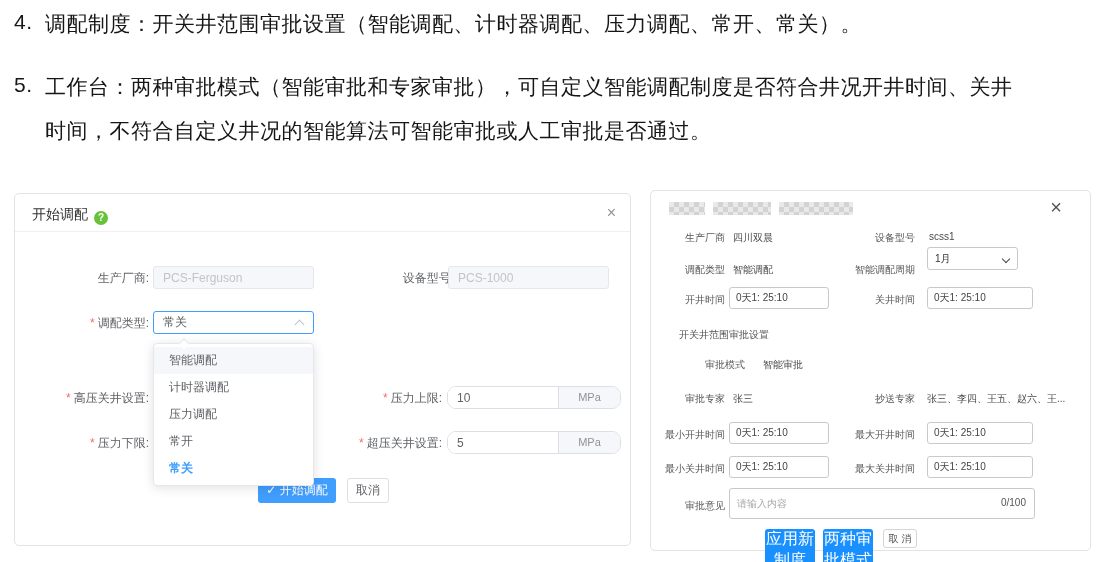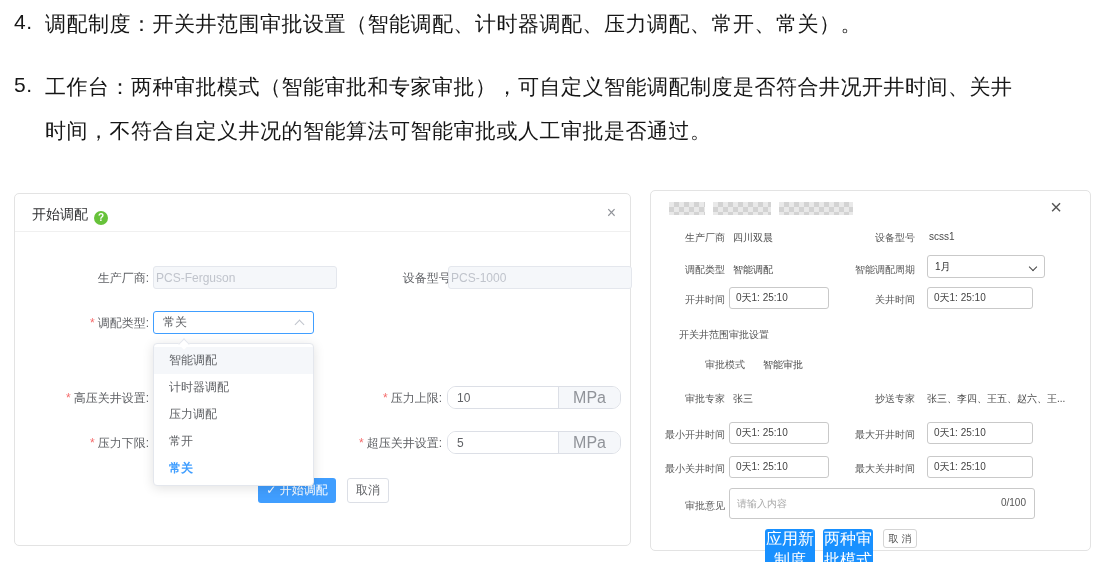--- a/index.html
+++ b/index.html
@@ -16,39 +16,39 @@
   
   .lp-header { position:absolute; left:0; top:0; right:0; height:38px; border-bottom:1px solid #f0f0f0; }
   .lp-title { position:absolute; left:17px; top:12px; font-size:14px; color:#303133; }
   .help-badge { display:inline-block; width:14px; height:14px; margin-left:6px; border-radius:50%;
     background:#67C23A; color:#fff; font-size:10px; line-height:14px; text-align:center;
     vertical-align:-2px; font-weight:bold; }
   .close-x { position:absolute; font-size:16px; color:#909399; cursor:pointer; line-height:16px; }
   .lbl { position:absolute; font-size:12px; color:#606266; text-align:right; line-height:14px; white-space:nowrap; }
   .star { color:#F56C6C; margin-right:3px; font-size:12px; }
   .inp { position:absolute; height:23px; border:1px solid #dcdfe6; border-radius:3px; background:#fff;
-    font-size:12px; color:#606266; padding:0 2px; font-family:inherit; outline:none; width:184px; }
+    font-size:12px; color:#606266; padding:0 9px; font-family:inherit; outline:none; width:161px; }
   .inp:disabled { background:#f5f7fa; border-color:#e4e7ed; color:#c0c4cc; }
   .sel { position:absolute; width:161px; height:23px; border:1px solid #409EFF; border-radius:3px;
     background:#fff; font-size:12px; color:#606266; line-height:21px; padding-left:9px; cursor:pointer; }
   .chev-up { position:absolute; right:10px; top:9px; width:7px; height:7px;
     border-left:1px solid #c0c4cc; border-top:1px solid #c0c4cc; transform:rotate(45deg); }
   .chev-dn { position:absolute; right:8px; top:8px; width:6px; height:6px;
     border-left:1.5px solid #444; border-bottom:1.5px solid #444; transform:rotate(-45deg); }
   .dd { position:absolute; left:138px; top:149px; width:161px; background:#fff;
     border:1px solid #e4e7ed; border-radius:4px; box-shadow:0 2px 12px rgba(0,0,0,.12); z-index:9; padding:3px 0; }
   .dd-arrow { position:absolute; top:-4px; left:26px; width:8px; height:8px; background:#fff;
     border-left:1px solid #e4e7ed; border-top:1px solid #e4e7ed; transform:rotate(45deg); }
   .dd-item { height:27px; line-height:27px; padding-left:15px; font-size:12px; color:#606266; cursor:pointer; }
   .dd-item.hover { background:#f5f7fa; }
   .dd-item.sel-item { color:#409EFF; font-weight:bold; }
   .grp { position:absolute; display:flex; height:23px; border:1px solid #dcdfe6; border-radius:9px; overflow:hidden; }
   .grp input { border:none; width:110px; padding:0 9px; font-size:12px; color:#606266; outline:none; font-family:inherit; }
   .grp .unit { width:62px; background:#f5f7fa; border-left:1px solid #dcdfe6; color:#909399;
-    font-size:16px; text-align:center; line-height:21px; }
+    font-size:11px; text-align:center; line-height:21px; }
   .btn-primary { position:absolute; background:#409EFF; color:#fff; border:none; border-radius:3px;
     font-size:12px; height:25px; cursor:pointer; font-family:inherit; }
   .btn-plain { position:absolute; background:#fff; color:#606266; border:1px solid #dcdfe6; border-radius:3px;
     font-size:12px; height:25px; cursor:pointer; font-family:inherit; }
 
   
   .mosaic-wrap { position:absolute; left:18px; top:11px; display:flex; gap:8px; }
   .mosaic { height:13px; display:inline-block;
     background-image:
       linear-gradient(45deg,#d3d3d3 25%,transparent 25%,transparent 75%,#d3d3d3 75%),
@@ -154,21 +154,21 @@
   <span class="close-x" style="right:28px; top:8px; font-size:20px; color:#555; font-weight:300;">×</span>
 
   <div class="r-lbl" style="left:8px; top:40px;">生产厂商</div>
   <div class="r-val" style="left:82px; top:40px;">四川双晨</div>
   <div class="r-lbl2" style="left:186px; top:40px;">设备型号</div>
   <div class="r-val" style="left:278px; top:40px;">scss1</div>
 
   <div class="r-lbl" style="left:8px; top:72px;">调配类型</div>
   <div class="r-val" style="left:82px; top:72px;">智能调配</div>
   <div class="r-lbl2" style="left:186px; top:72px;">智能调配周期</div>
-  <div class="r-sel" style="left:276px; top:64px; width:118px;">
+  <div class="r-sel" style="left:276px; top:56px; width:91px;">
     <span>1月</span>
     <i class="chev-dn"></i>
   </div>
 
   <div class="r-lbl" style="left:8px; top:102px;">开井时间</div>
   <input class="r-inp" style="left: 78px; top: 96px; width: 100px;" value="0天1: 25:10">
   <div class="r-lbl2" style="left:186px; top:102px;">关井时间</div>
   <input class="r-inp" style="left: 276px; top: 96px; width: 106px;" value="0天1: 25:10">
 
   <div class="r-val" style="left:28px; top:137px; color:#555;">开关井范围审批设置</div>

